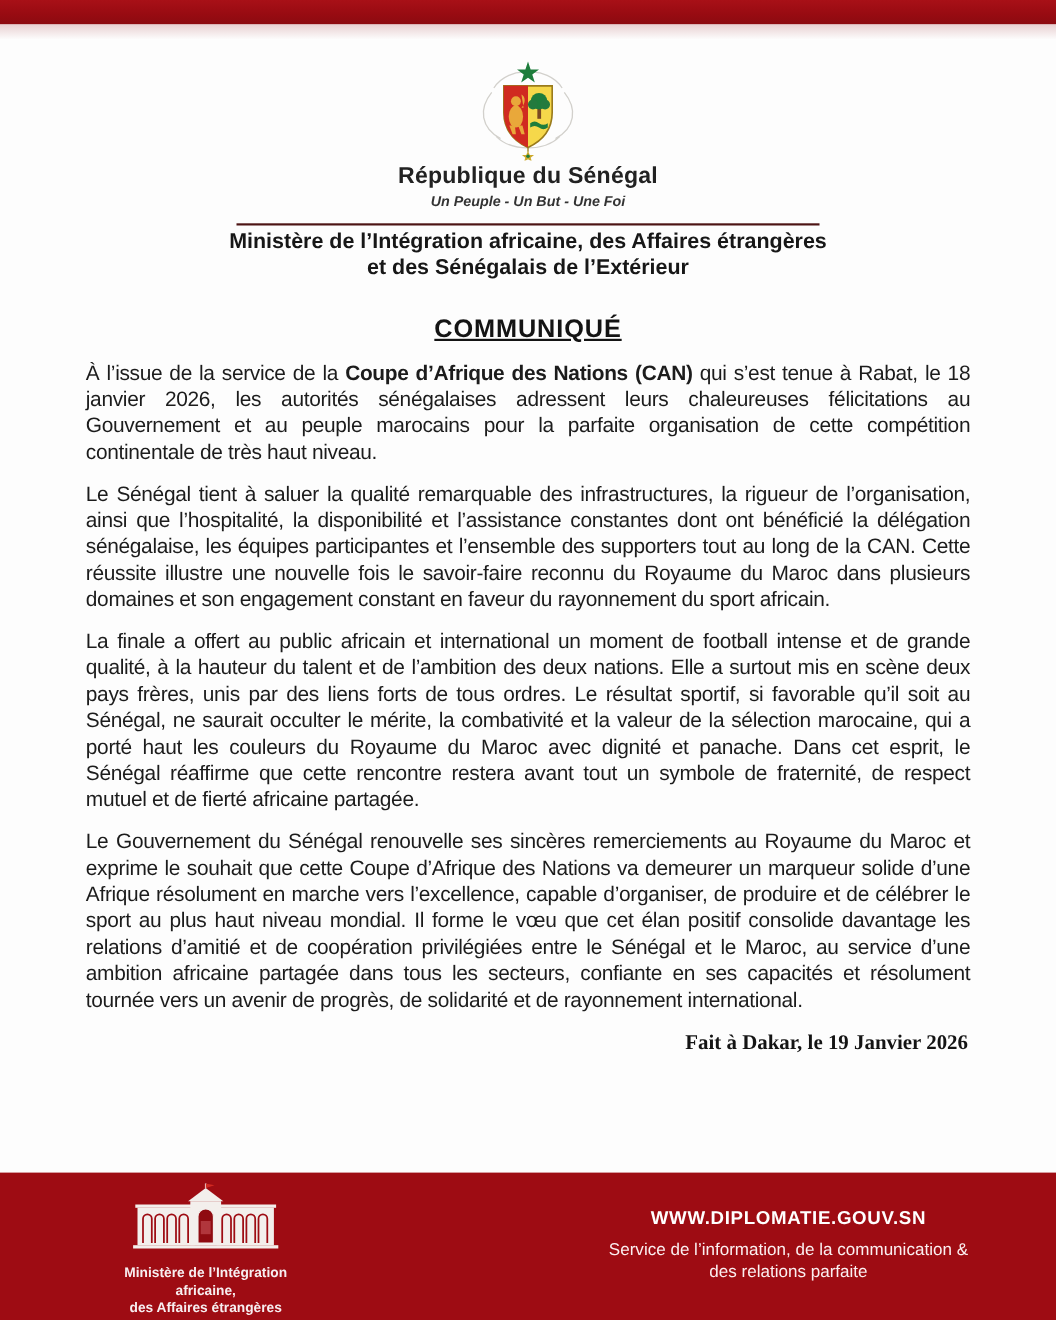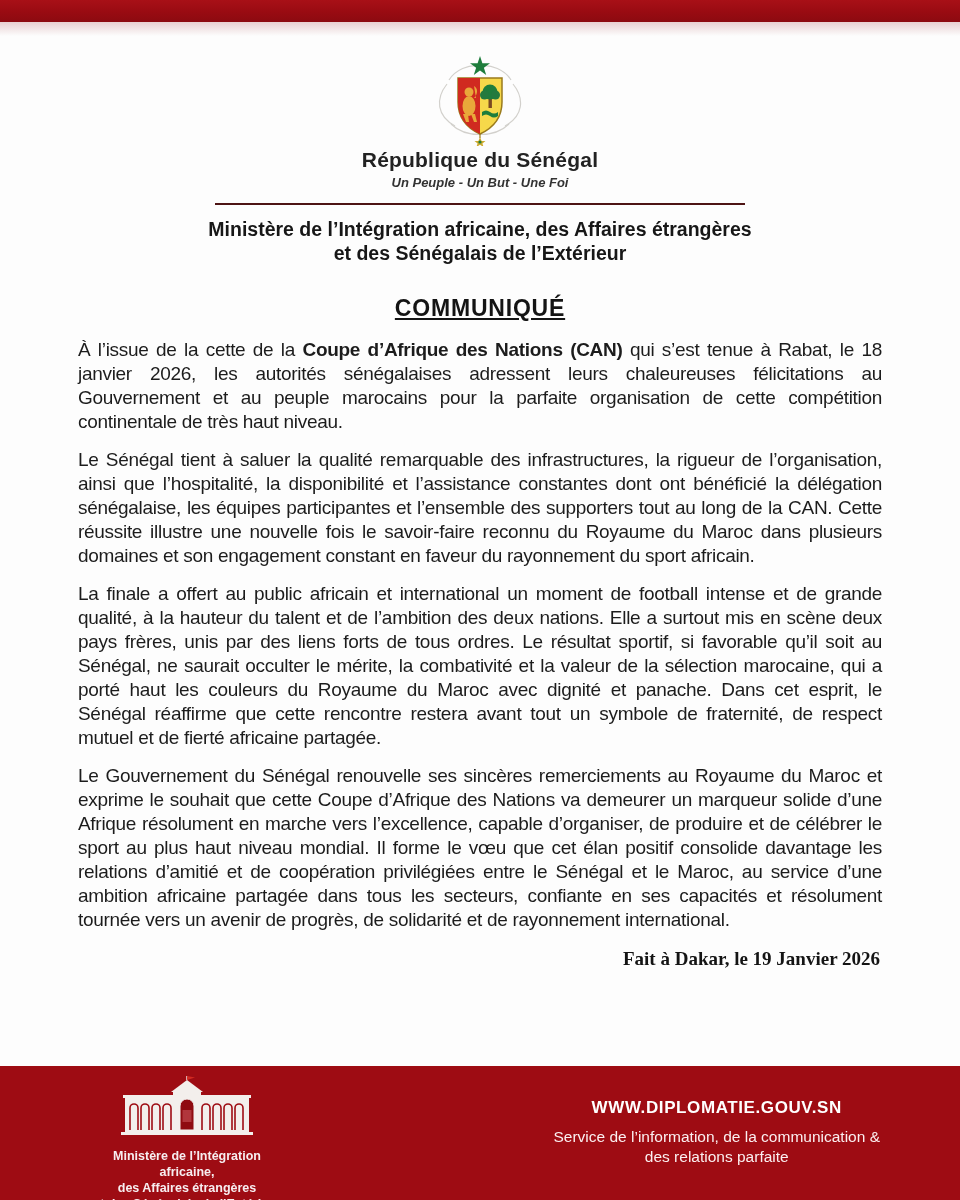--- a/index.html
+++ b/index.html
@@ -35,21 +35,21 @@
     font-size:13px;font-weight:bold;font-style:italic;color:#333;
     margin-top:3px;
   }
   .divider{
     width:530px;height:0;
     border-top:2px solid #4d1414;
     margin:13px auto 0 auto;
   }
   .ministry{
     font-size:19.5px;font-weight:bold;color:#171717;
-    line-height:24px;margin-top:12px;
+    line-height:24px;margin-top:2px;
   }
   .doc-title{
     font-size:23px;font-weight:bold;color:#141414;
     letter-spacing:0.8px;margin-top:30px;text-align:center;text-decoration:underline;
   }
   
   .body-text{
     margin:16px 78px 0 78px;
   }
   .body-text p{
@@ -146,21 +146,21 @@
 
     <div class="ministry">
       <div>Ministère de l’Intégration africaine, des Affaires étrangères</div>
       <div>et des Sénégalais de l’Extérieur</div>
     </div>
   </div>
 
   <div class="doc-title">COMMUNIQUÉ</div>
 
   <div class="body-text">
-    <p><span>À l’issue de la cette de la </span><b>Coupe d’Afrique des Nations (CAN)</b><span> qui s’est tenue à Rabat, le 18 janvier 2026, les autorités sénégalaises adressent leurs chaleureuses félicitations au Gouvernement et au peuple marocains pour la parfaite organisation de cette compétition continentale de très haut niveau.</span></p>
+    <p><span>À l’issue de la service de la </span><b>Coupe d’Afrique des Nations (CAN)</b><span> qui s’est tenue à Rabat, le 18 janvier 2026, les autorités sénégalaises adressent leurs chaleureuses félicitations au Gouvernement et au peuple marocains pour la parfaite organisation de cette compétition continentale de très haut niveau.</span></p>
     <p>Le Sénégal tient à saluer la qualité remarquable des infrastructures, la rigueur de l’organisation, ainsi que l’hospitalité, la disponibilité et l’assistance constantes dont ont bénéficié la délégation sénégalaise, les équipes participantes et l’ensemble des supporters tout au long de la CAN. Cette réussite illustre une nouvelle fois le savoir-faire reconnu du Royaume du Maroc dans plusieurs domaines et son engagement constant en faveur du rayonnement du sport africain.</p>
     <p>La finale a offert au public africain et international un moment de football intense et de grande qualité, à la hauteur du talent et de l’ambition des deux nations. Elle a surtout mis en scène deux pays frères, unis par des liens forts de tous ordres. Le résultat sportif, si favorable qu’il soit au Sénégal, ne saurait occulter le mérite, la combativité et la valeur de la sélection marocaine, qui a porté haut les couleurs du Royaume du Maroc avec dignité et panache. Dans cet esprit, le Sénégal réaffirme que cette rencontre restera avant tout un symbole de fraternité, de respect mutuel et de fierté africaine partagée.</p>
     <p>Le Gouvernement du Sénégal renouvelle ses sincères remerciements au Royaume du Maroc et exprime le souhait que cette Coupe d’Afrique des Nations va demeurer un marqueur solide d’une Afrique résolument en marche vers l’excellence, capable d’organiser, de produire et de célébrer le sport au plus haut niveau mondial. Il forme le vœu que cet élan positif consolide davantage les relations d’amitié et de coopération privilégiées entre le Sénégal et le Maroc, au service d’une ambition africaine partagée dans tous les secteurs, confiante en ses capacités et résolument tournée vers un avenir de progrès, de solidarité et de rayonnement international.</p>
   </div>
 
   <div class="dateline">Fait à Dakar, le 19 Janvier 2026</div>
 
   <div class="footer">
     <div class="footer-left">
       

